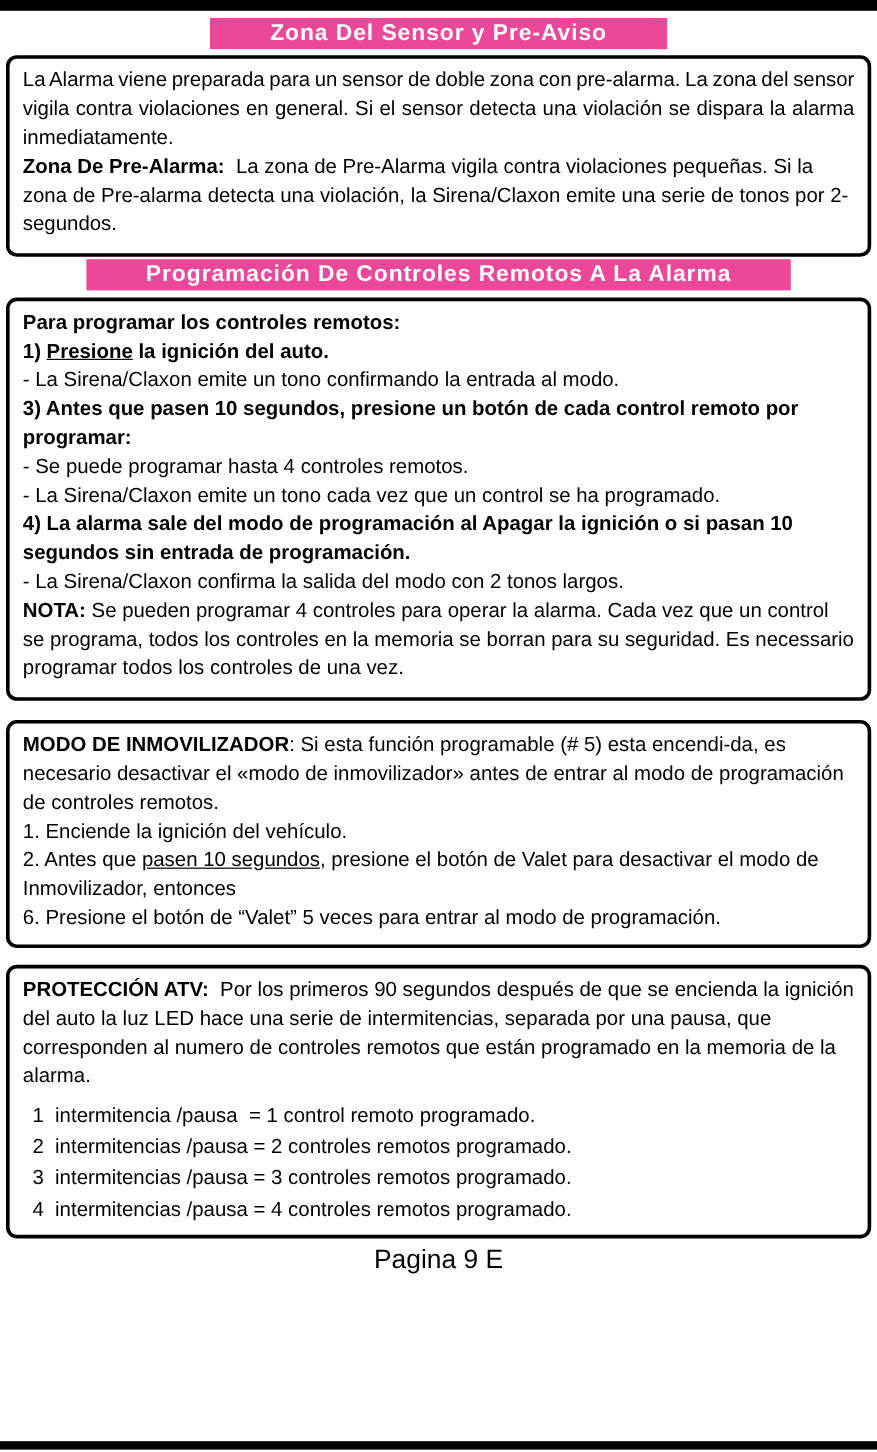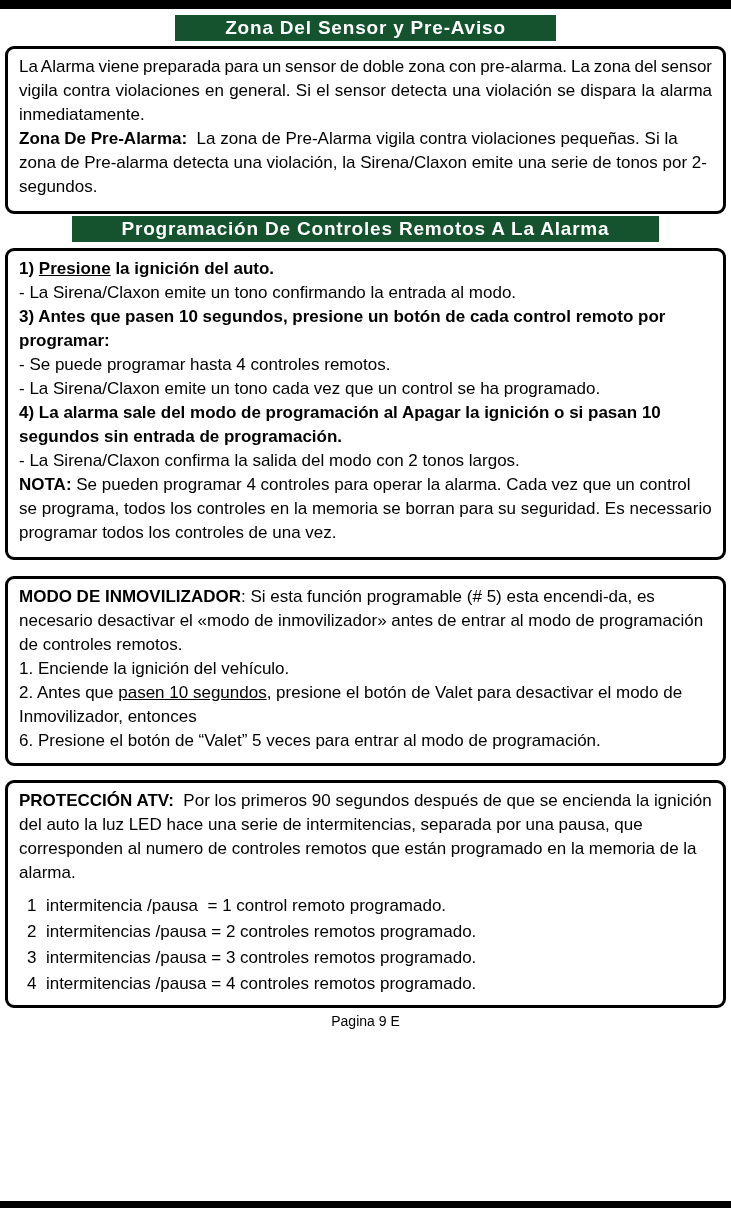--- a/index.html
+++ b/index.html
@@ -6,21 +6,21 @@
   body {
     width:731px; height:1210px; position:relative; overflow:hidden;
     font-family:"Liberation Sans","DejaVu Sans",sans-serif;
     color:#000; -webkit-font-smoothing:antialiased;
   }
   .top-bar { width:100%; height:9px; background:#000; }
   .bottom-bar { position:absolute; left:0; bottom:2px; width:100%; height:7px; background:#000; }
 
   .section-header {
     display:block; width:max-content; margin:6px auto 0;
-    background:#14532d; color:#fff; font-weight:bold;
+    background:#ec4899; color:#fff; font-weight:bold;
     font-size:19px; line-height:20px; padding:3px 50px;
     letter-spacing:0.8px; text-align:center;
   }
   .section-header.second { margin-top:2px; }
 
   .box {
     border:3px solid #000; border-radius:9px;
     margin:0 5px; padding:6px 11px 12px;
     font-size:17px; line-height:24px;
   }
@@ -35,38 +35,39 @@
   .gap-md { margin-top:10px; }
   .gap-sm { margin-top:5px; }
   .gap-xs { margin-top:4px; }
   .b { font-weight:bold; }
   .u { text-decoration:underline; }
 
   .blink-list { margin-top:8px; padding-left:8px; }
   .blink-item { white-space:pre-wrap; line-height:26px; }
 
   .page-footer {
-    text-align:center; font-size:14px; margin-top:5px;
+    text-align:center; font-size:22px; margin-top:5px;
   }
 </style>
 </head>
 <body>
 
 <div class="top-bar"></div>
 
 <div class="section-header">Zona Del Sensor y Pre-Aviso</div>
 
 <div class="box box-sensor">
   <p class="tight">La Alarma viene preparada para un sensor de doble zona con pre-alarma. La zona del sensor vigila contra violaciones en general. Si el sensor detecta una violación se dispara la alarma inmediatamente.</p>
   <p class="gap-md"><span class="b">Zona De Pre-Alarma:</span><span>  La zona de Pre-Alarma vigila contra violaciones pequeñas. Si la zona de Pre-alarma detecta una violación, la Sirena/Claxon emite una serie de tonos por 2-segundos.</span></p>
 </div>
 
 <div class="section-header second">Programación De Controles Remotos A La Alarma</div>
 
 <div class="box box-prog">
+  <p class="b">Para programar los controles remotos:</p>
 
   <p class="b gap-lg"><span>1) </span><span class="u">Presione</span><span> la ignición del auto.</span></p>
 
   <p class="gap-sm">- La Sirena/Claxon emite un tono confirmando la entrada al modo.</p>
 
   <p class="b gap-lg">3) Antes que pasen 10 segundos, presione un botón de cada control remoto por programar:</p>
   <p class="gap-sm">- Se puede programar hasta 4 controles remotos.</p>
   <p class="gap-xs">- La Sirena/Claxon emite un tono cada vez que un control se ha programado.</p>
 
   <p class="b gap-lg">4) La alarma sale del modo de programación al Apagar la ignición o si pasan 10 segundos sin entrada de programación.</p>

